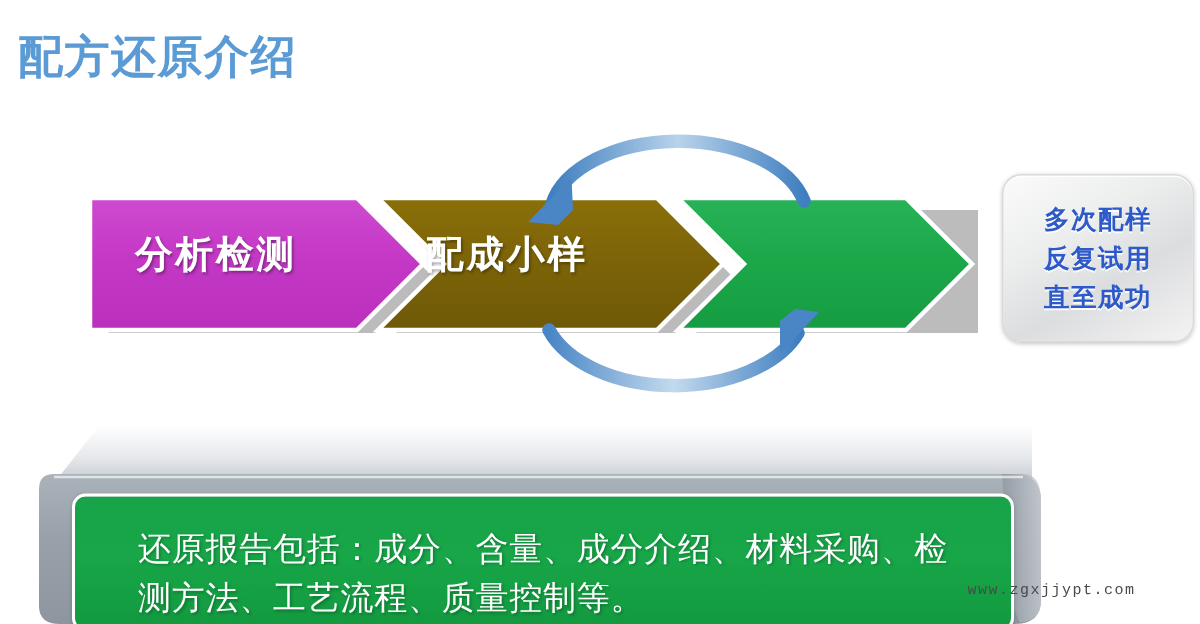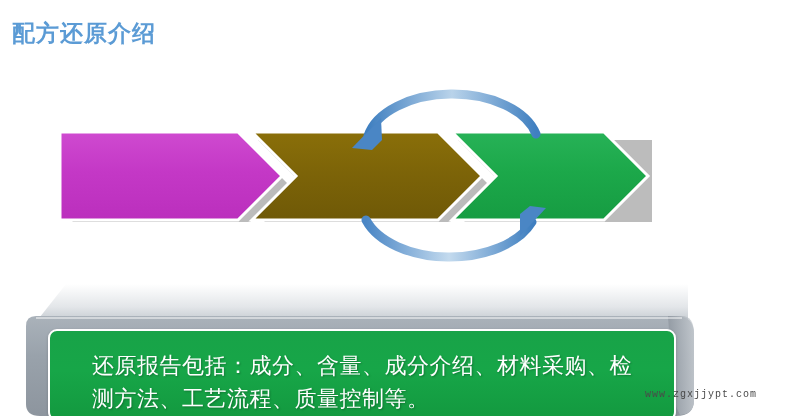--- a/index.html
+++ b/index.html
@@ -20,21 +20,21 @@
     left: 0; top: 0;
     width: 800px; height: 416px;
     background: #ffffff;
   }
 
   
   .page-title {
     position: absolute;
     left: 12px;
     top: 18px;
-    font-size: 23px;
+    font-size: 30px;
     font-weight: bold;
     letter-spacing: 1px;
     color: #5b9bd5;
     text-shadow: 0 1px 0 rgba(255,255,255,0.7);
     white-space: nowrap;
   }
 
   
   .flow {
     position: absolute;
@@ -178,20 +178,22 @@
         <polygon points="406,14 600,14 600,102 406,102 450,58" fill="#6a6a6a"></polygon>
       </g>
 
       <polygon points="8,6 186,6 230,50 186,94 8,94" fill="url(#gMag)" stroke="#ffffff" stroke-width="3"></polygon>
 
       <polygon points="200,6 386,6 430,50 386,94 200,94 244,50" fill="url(#gOlv)" stroke="#ffffff" stroke-width="3"></polygon>
 
       <polygon points="400,6 552,6 596,50 552,94 400,94 444,50" fill="url(#gGrn)" stroke="#ffffff" stroke-width="3"></polygon>
     </svg>
 
+    <div class="chev-label l1">分析检测</div>
+    <div class="chev-label l2">配成小样</div>
   </div>
 
   <svg class="loop" width="220" height="200" viewBox="0 0 220 200">
     <defs>
       <linearGradient id="arcTop" x1="0" y1="0" x2="1" y2="0">
         <stop offset="0%" stop-color="#3f7fc0"></stop>
         <stop offset="50%" stop-color="#b9d3ea"></stop>
         <stop offset="100%" stop-color="#3f7fc0"></stop>
       </linearGradient>
       <linearGradient id="arcBot" x1="0" y1="0" x2="1" y2="0">
@@ -201,20 +203,25 @@
       </linearGradient>
     </defs>
 
     <path d="M 28 58 A 86 52 0 0 1 196 56" fill="none" stroke="url(#arcTop)" stroke-width="9" stroke-linecap="round"></path>
     <polygon points="12,70 41,40 42,62 32,72" fill="#4a86c5"></polygon>
 
     <path d="M 26 142 A 88 54 0 0 0 192 144" fill="none" stroke="url(#arcBot)" stroke-width="9" stroke-linecap="round"></path>
     <polygon points="206,130 180,158 180,136 190,128" fill="#4a86c5"></polygon>
   </svg>
 
+  <div class="note-box">
+    <div class="note-line">多次配样</div>
+    <div class="note-line">反复试用</div>
+    <div class="note-line">直至成功</div>
+  </div>
 
   <div class="panel-wrap">
     <svg class="panel-svg" width="672" height="134" viewBox="0 0 672 134">
       <defs>
         <linearGradient id="trayTop" x1="0" y1="0" x2="0" y2="1">
           <stop offset="0%" stop-color="#ffffff"></stop>
           <stop offset="60%" stop-color="#e3e6e9"></stop>
           <stop offset="100%" stop-color="#c3c9cf"></stop>
         </linearGradient>
         <linearGradient id="trayFace" x1="0" y1="0" x2="0" y2="1">

